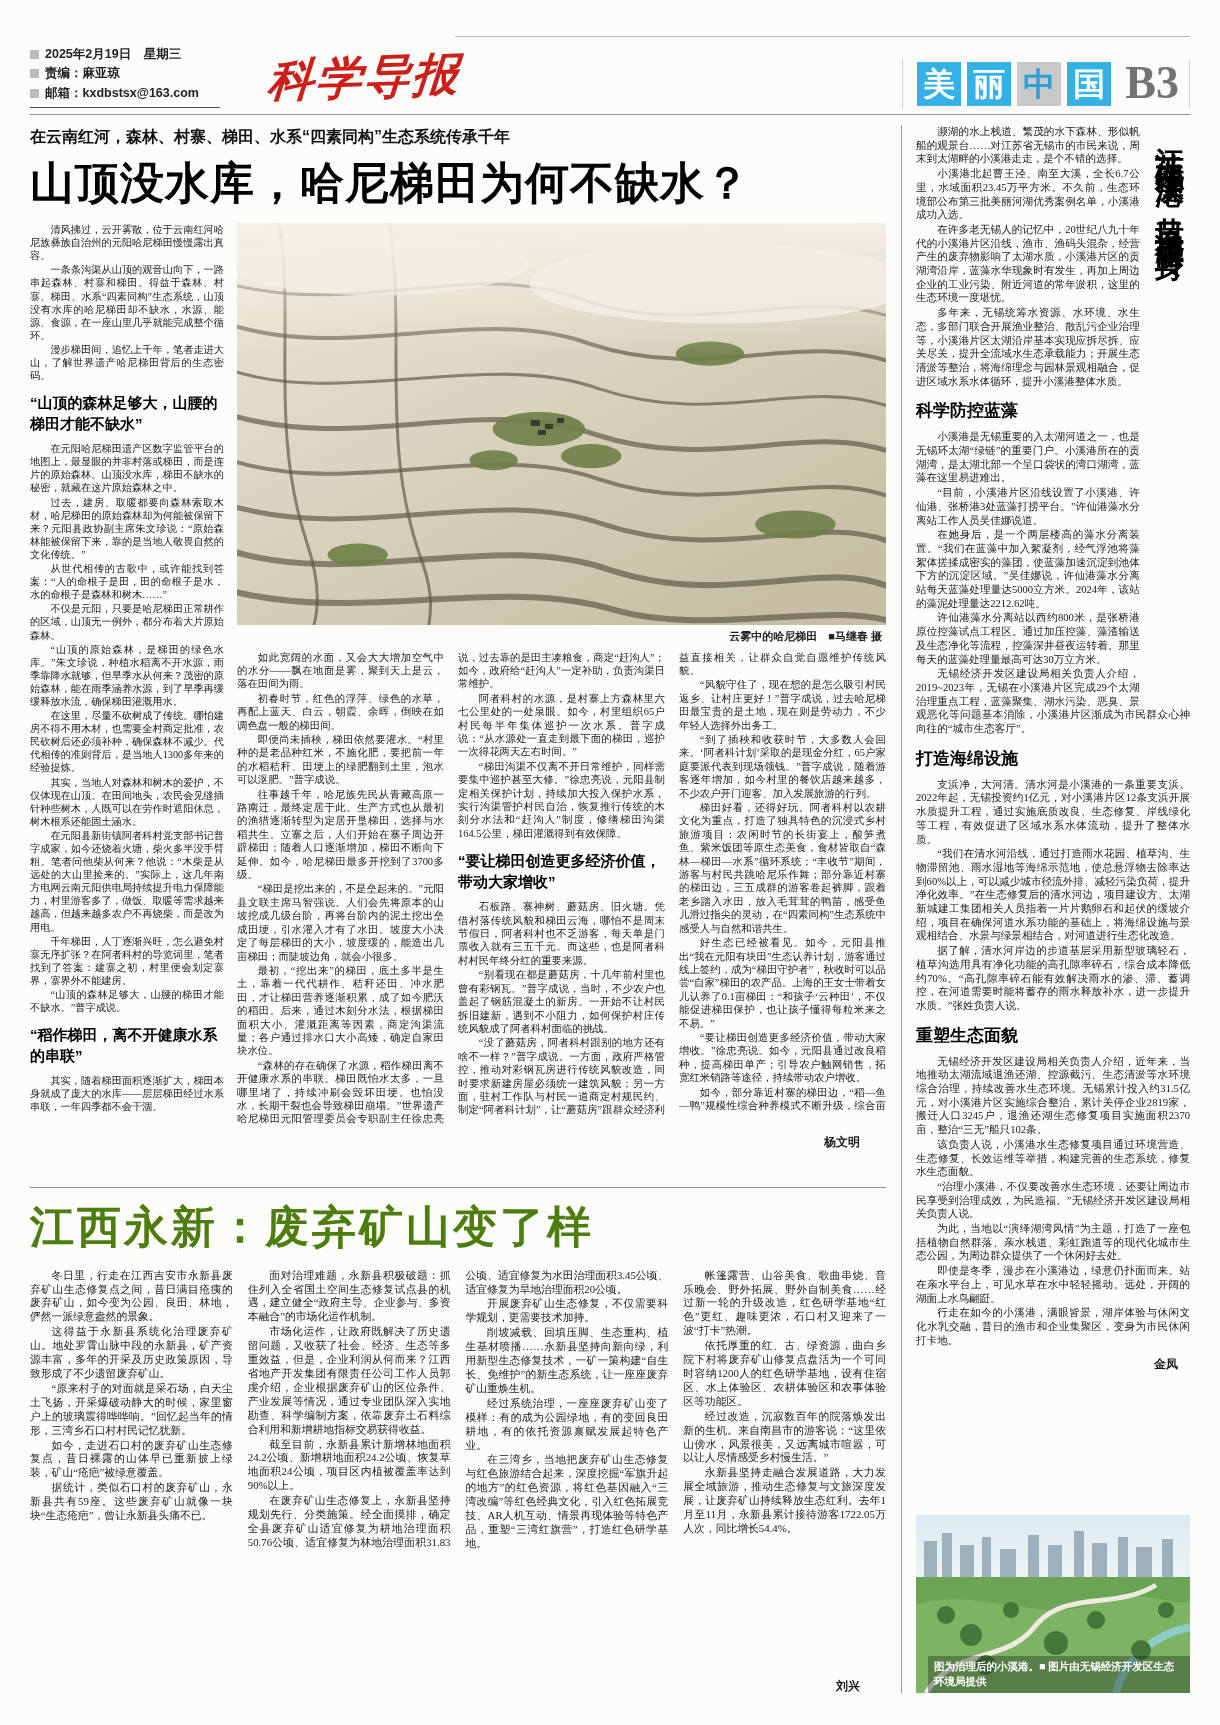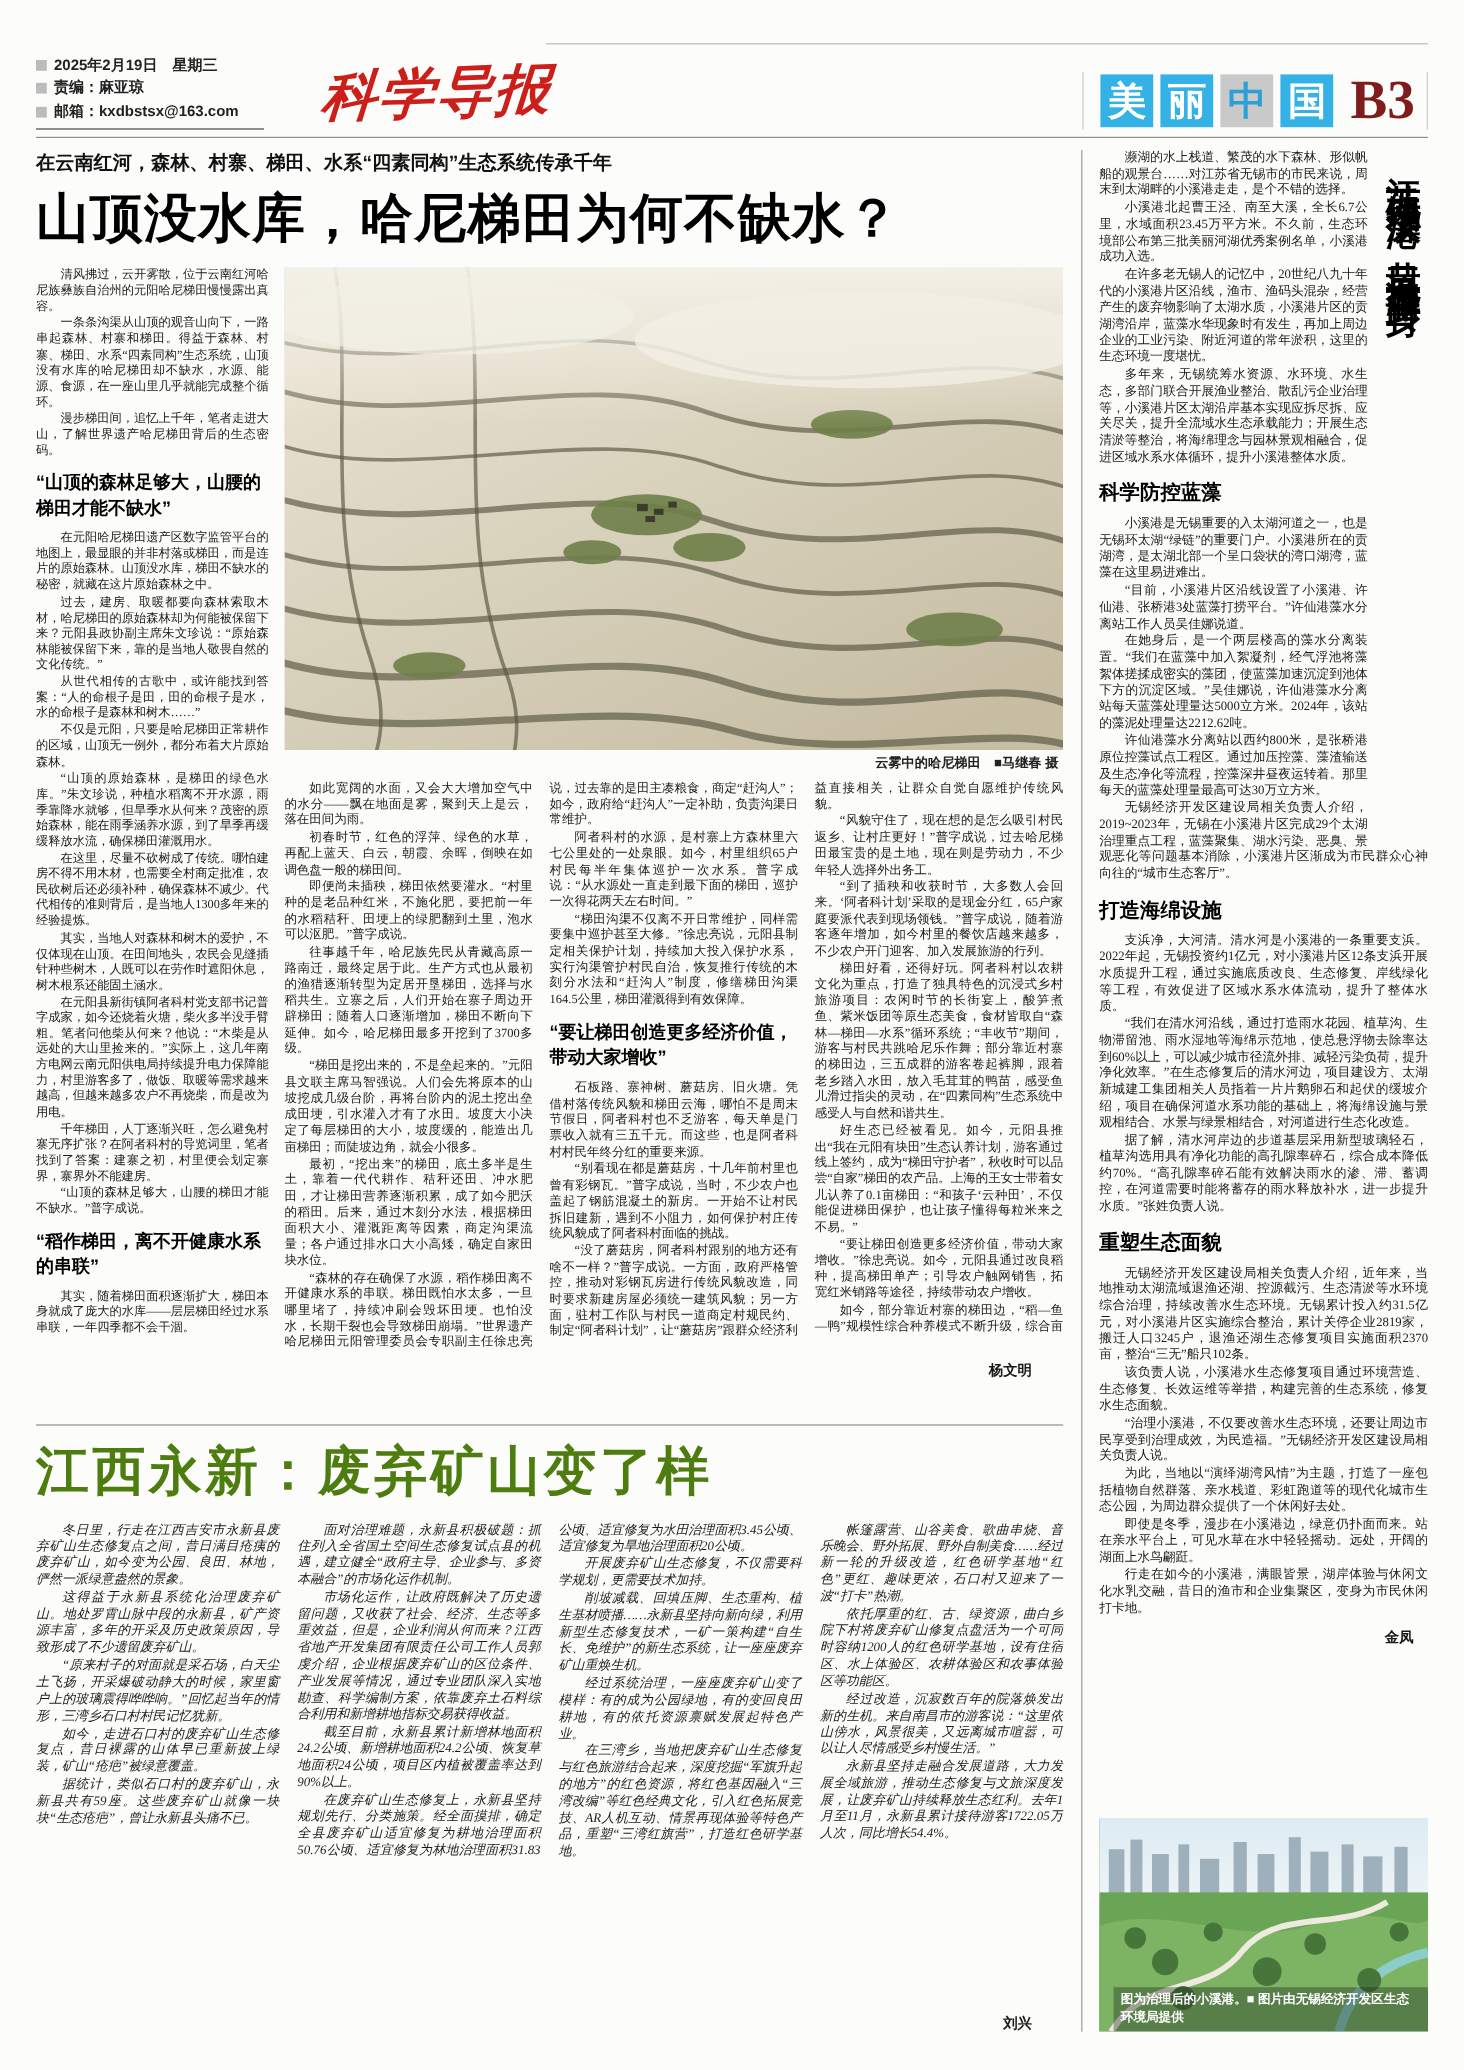--- a/index.html
+++ b/index.html
@@ -15,21 +15,21 @@
   .meta{border-bottom:1.5px solid #4a4a4a;padding-bottom:4px;min-width:190px;}
   .meta-row{display:flex;align-items:center;gap:6px;font:bold 12.5px/1.55 "Liberation Sans","DejaVu Sans",sans-serif;color:#222;}
   .sq{width:9px;height:9px;background:#bcbcbc;flex:none;}
   .masthead{color:#cc1f1a;font:bold italic 46px/1 "DejaVu Serif","Liberation Serif",serif;
     margin:0 0 8px 48px;transform:skewX(-6deg) rotate(-2deg);letter-spacing:2px;}
   .banner{margin-left:auto;display:flex;align-items:flex-end;gap:6px;
     border-left:1px solid #ccc;border-right:1px solid #ccc;padding:0 10px 2px 14px;}
   .zi{width:44px;height:44px;display:flex;align-items:center;justify-content:center;
     font:bold 32px/1 "Liberation Sans","DejaVu Sans",sans-serif;background:#35b2e5;color:#fff;}
   .zi.gray{background:#c9c9c9;color:#2d9ed6;}
-  .pageno{font:bold 46px/1 "Liberation Serif",serif;color:#7f1d1d;margin-left:8px;}
+  .pageno{font:bold 46px/1 "Liberation Serif",serif;color:#737373;margin-left:8px;}
   .header-rule{border-top:1px solid #8f8f8f;margin:6px 0 10px;}
   
   .content{display:flex;align-items:stretch;}
   .left-zone{width:856px;flex:none;}
   .right-zone{width:274px;flex:none;margin-left:15px;border-left:1px solid #9a9a9a;
     padding-left:14px;display:flex;flex-direction:column;min-height:1560px;}
   
   .kicker{font:600 16px/1.3 "Liberation Sans","DejaVu Sans",sans-serif;color:#111;margin:2px 0 10px;}
   .headline{font:900 44px/1.12 "Liberation Sans","DejaVu Sans",sans-serif;color:#000;
     letter-spacing:1px;margin:0 0 16px;}
@@ -45,21 +45,21 @@
   .para{margin:0 0 1px;text-indent:2em;text-align:justify;}
   .sub{font:bold 15px/1.4 "Liberation Sans","DejaVu Sans",sans-serif;color:#000;
     margin:10px 0 8px;text-indent:0;}
   .byline{font:bold 12px/1.2 "Liberation Sans","DejaVu Sans",sans-serif;text-align:right;
     padding:6px 26px 0 0;}
   
   .mid-rule{border-top:1px solid #8f8f8f;margin:12px 0 14px;}
   .bottom-headline{font:900 44px/1.15 "DejaVu Serif","Liberation Serif",serif;
     letter-spacing:3px;color:#4d7c0f;margin:4px 0 16px;}
   .bottom-body{column-count:4;column-gap:15px;height:404px;overflow:hidden;
-    font-size:10.8px;line-height:13.9px;font-style:italic;}
+    font-size:10.8px;line-height:13.9px;}
   
   .right-text{font-size:10.6px;line-height:13.7px;}
   .vert-headline{float:right;writing-mode:vertical-rl;
     font:900 29px/1.25 "DejaVu Serif","Liberation Serif",serif;letter-spacing:5px;
     height:556px;margin:0 2px 14px 12px;color:#000;}
   .right-text .sub{font:bold 17px/1.35 "Liberation Sans","DejaVu Sans",sans-serif;margin:12px 0 7px;}
   .right-byline{font:bold 12px "Liberation Sans","DejaVu Sans",sans-serif;
     text-align:right;padding:8px 12px 10px 0;}
   .right-photo{margin-top:auto;height:178px;position:relative;overflow:hidden;background:#9db8a5;flex:none;}
   .right-photo svg{display:block;width:100%;height:100%;}

